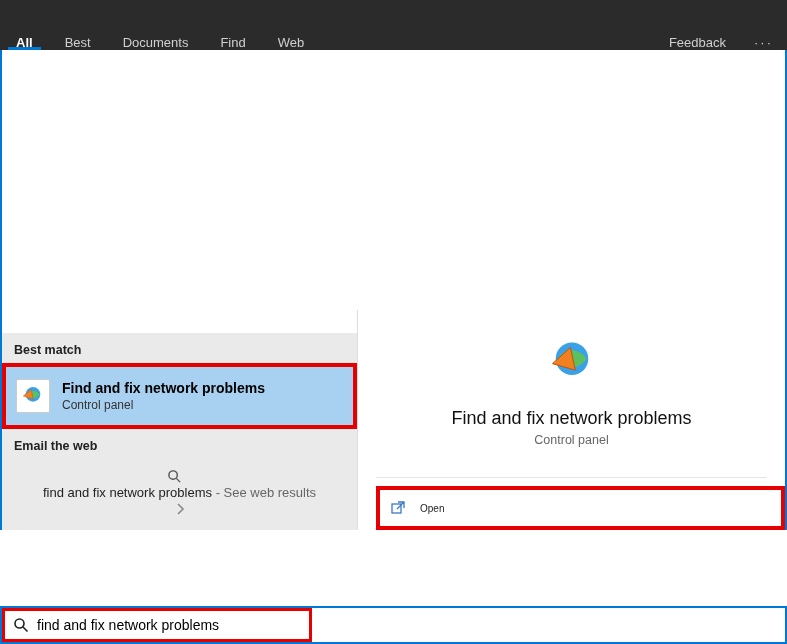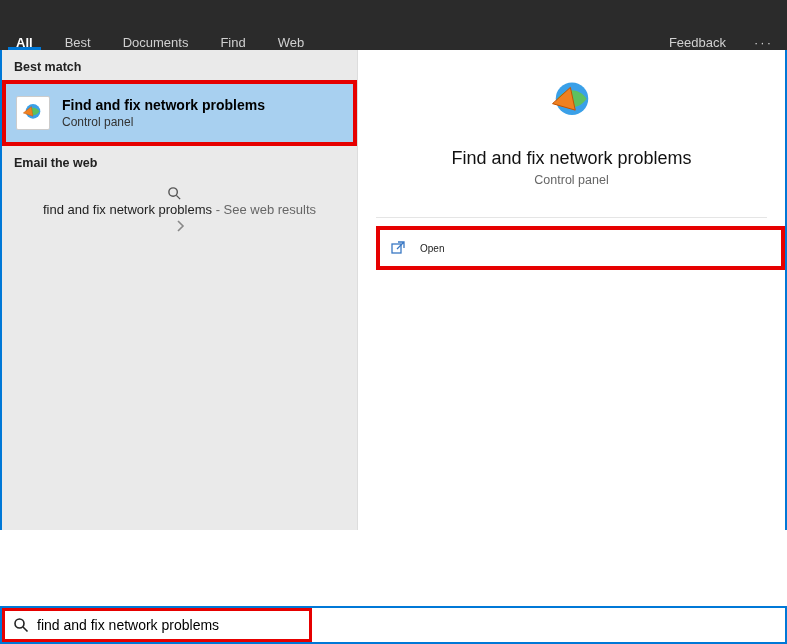--- a/index.html
+++ b/index.html
@@ -37,20 +37,21 @@
     .top-tabs .feedback { padding: 0 14px; display: flex; align-items: center; color: #d0d0d0; cursor: pointer; }
     .top-tabs .more-dots { padding: 0 14px; display: flex; align-items: center; color: #d0d0d0; cursor: pointer; letter-spacing: 2px; }
     .chev-down { margin-left: 4px; }
 
     .main-area {
       display: flex;
       height: 480px;
       border: 2px solid #0078d7;
       border-top: none;
       border-bottom: none;
+      align-items: flex-end;
     }
     .left-pane {
       width: 355px;
       background: #eaeaea;
       display: flex;
       flex-direction: column;
     }
     .section-header {
       font-size: 12.5px;
       font-weight: 600;

